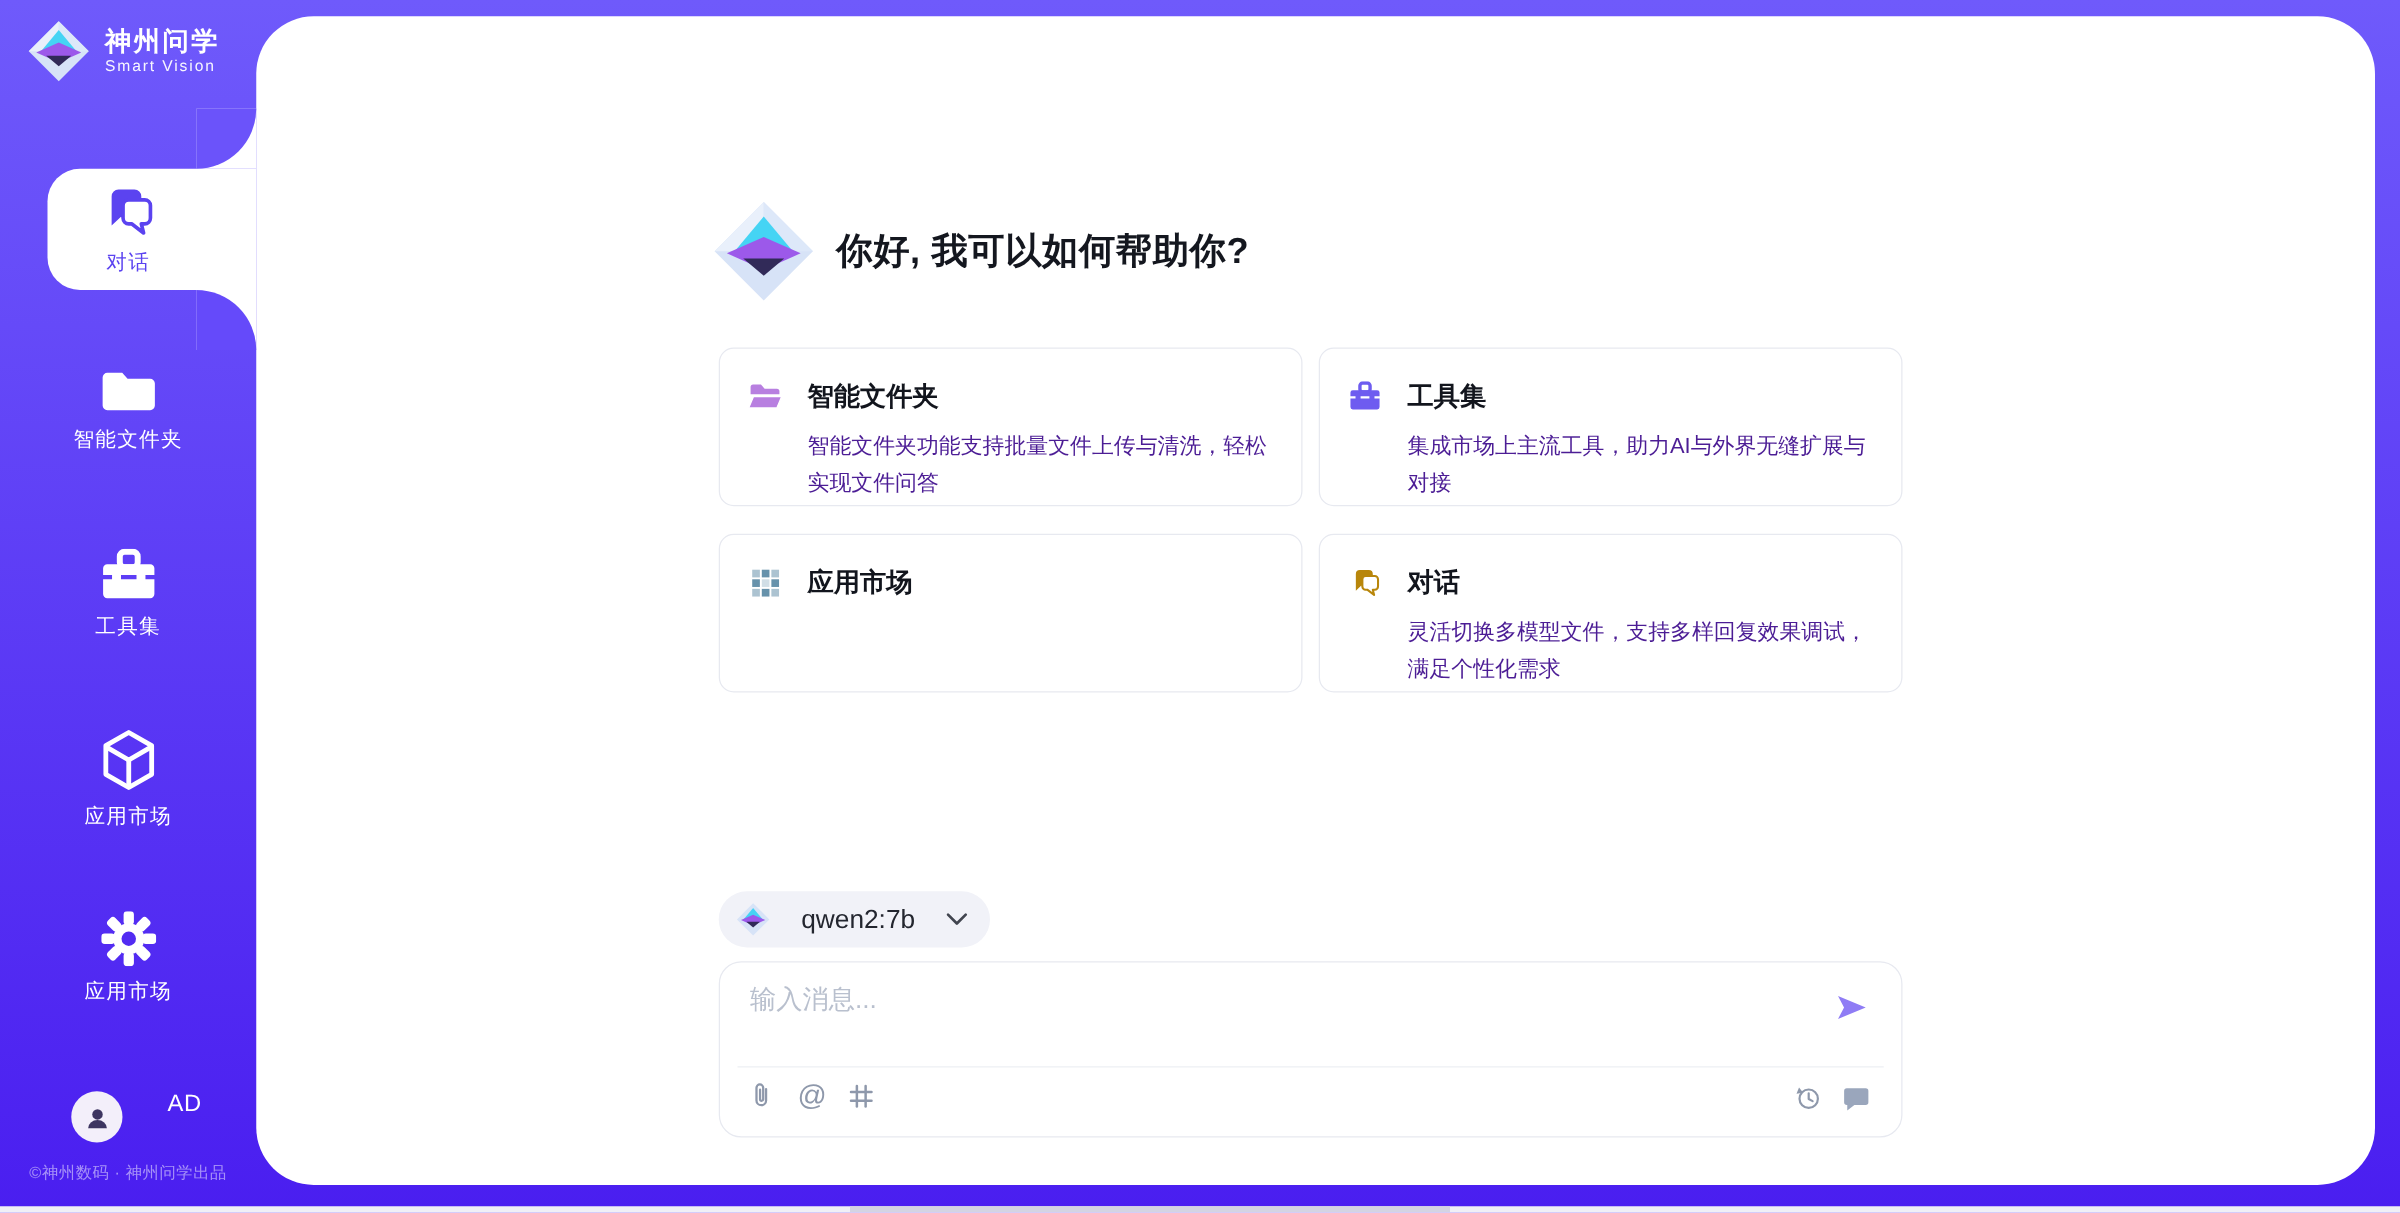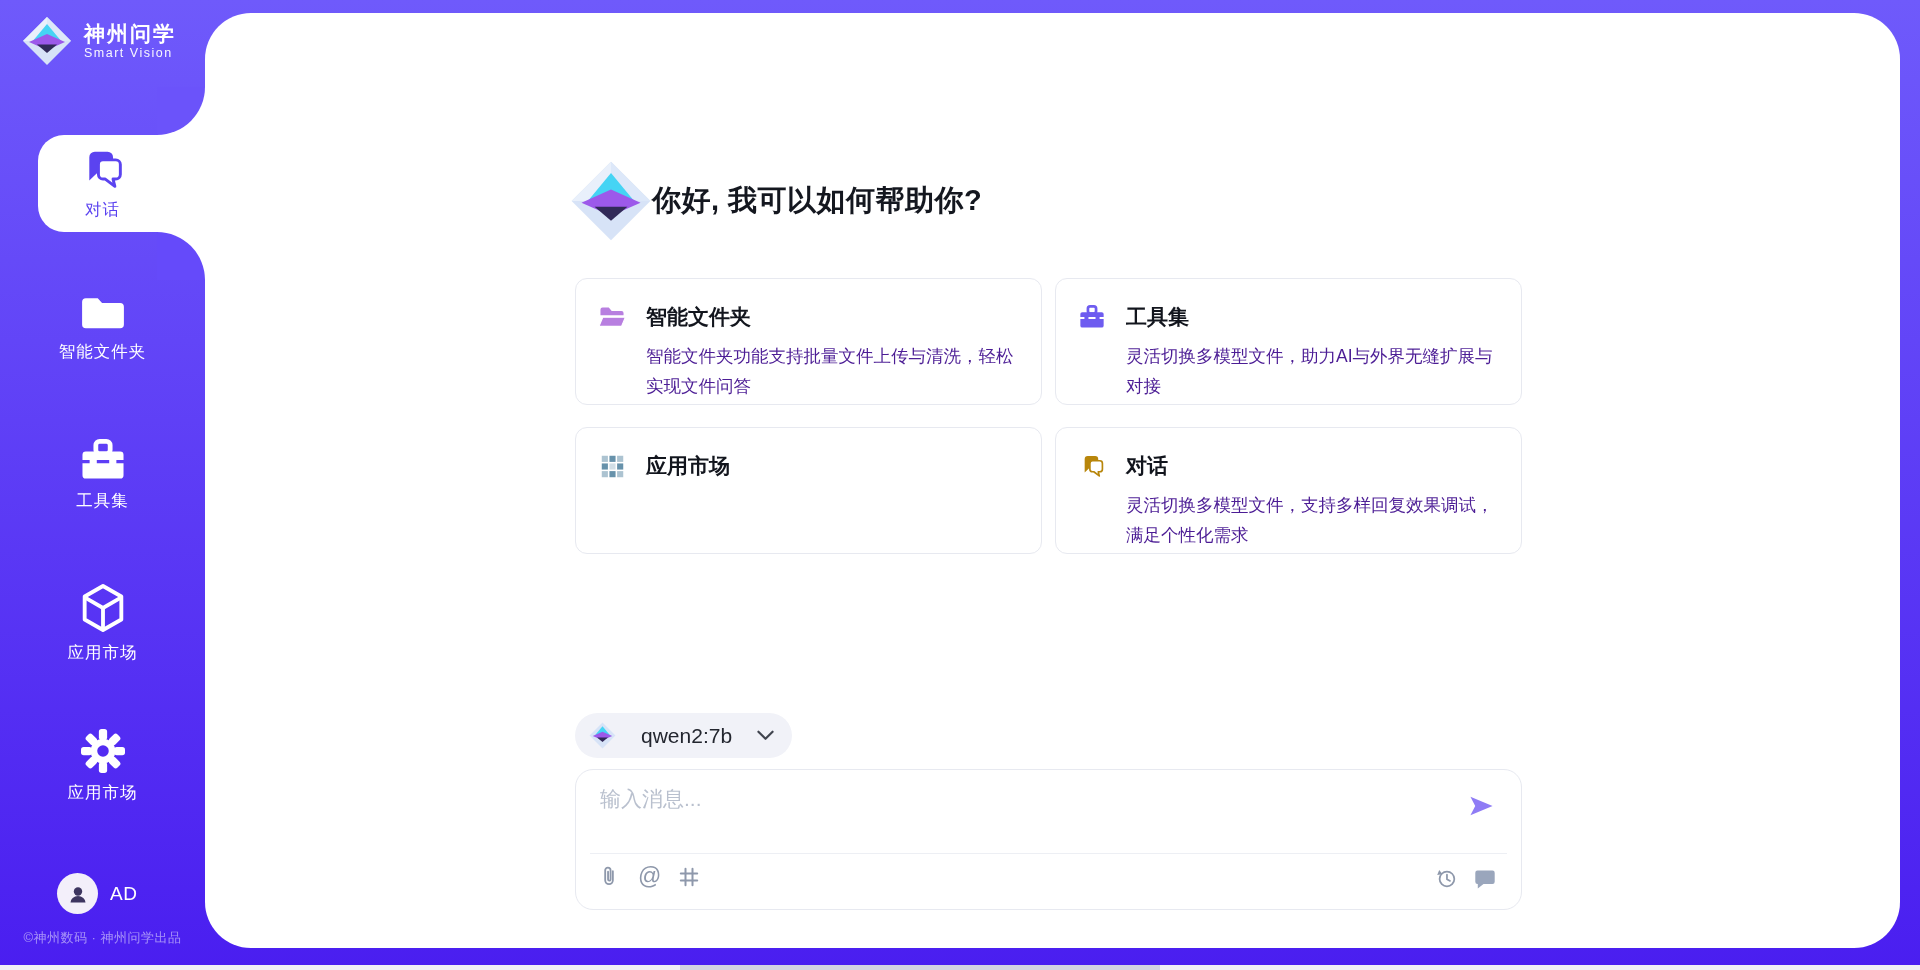--- a/index.html
+++ b/index.html
@@ -24,28 +24,28 @@
   .fillet.top{top:87px;}
   .fillet.top::after{background:#6b53fa;border-bottom-right-radius:100%;}
   .fillet.bottom{top:232px;}
   .fillet.bottom::after{background:#654afa;border-top-right-radius:100%;}
   .nav-item{position:absolute;left:0;width:205px;display:flex;flex-direction:column;
     align-items:center;gap:9px;color:#fff;cursor:pointer;z-index:3;}
   .nav-item .nav-label{font-size:16.5px;letter-spacing:1px;}
   .nav-item.active{color:#5b43f0;}
   .nav-chat{top:148px;} .nav-folder{top:294px;} .nav-toolbox{top:439px;}
   .nav-cube{top:583px;} .nav-gear{top:729px;}
-  .user-row{position:absolute;left:57px;top:873px;display:flex;align-items:center;gap:12px;}
+  .user-row{position:absolute;left:57px;top:873px;display:flex;gap:36px;}
   .avatar{width:41px;height:41px;border-radius:50%;background:#f3effa;display:flex;
     align-items:center;justify-content:center;}
   .user-label{color:#fff;font-size:19px;letter-spacing:.5px;}
   .sidebar-footer{position:absolute;left:0;top:929px;width:205px;text-align:center;
     font-size:13px;color:rgba(255,255,255,.5);letter-spacing:.5px;}
   
-  .hero{position:absolute;left:570px;top:160px;display:flex;align-items:center;}
+  .hero{position:absolute;left:570px;top:160px;display:flex;align-items:center;gap:17px;}
   .hero-title{font-size:29px;font-weight:800;color:#14171f;letter-spacing:.5px;}
   
   .cards{position:absolute;left:575px;top:278px;display:grid;
     grid-template-columns:467px 467px;gap:22px 13px;}
   .card{height:127px;background:#fff;border:1px solid #e7e9f0;border-radius:12px;
     padding:24px 18px 0 22px;cursor:pointer;}
   .card-head{display:flex;align-items:center;gap:20px;}
   .card-icon{width:28px;display:flex;justify-content:center;}
   .card-title{font-size:21px;font-weight:700;color:#12151d;}
   .card-desc{margin:10px 0 0 48px;font-size:17.5px;line-height:30px;color:#4c1d95;}
@@ -207,21 +207,21 @@
           <svg width="26" height="24" viewBox="0 0 48 44">
             <rect x="16.5" y="2.5" width="15" height="13" rx="4" fill="none" stroke="currentColor" stroke-width="5"></rect>
             <path d="M6 13 h36 a3.5 3.5 0 0 1 3.5 3.5 V22 H2.5 V16.5 A3.5 3.5 0 0 1 6 13 Z" fill="currentColor"></path>
             <path d="M2.5 25.5 h43 V38 a3.5 3.5 0 0 1 -3.5 3.5 H6 A3.5 3.5 0 0 1 2.5 38 Z" fill="currentColor"></path>
             <rect x="10" y="16" width="7.5" height="13" rx="2" fill="currentColor"></rect>
             <rect x="30.5" y="16" width="7.5" height="13" rx="2" fill="currentColor"></rect>
           </svg>
         </span>
         <span class="card-title">工具集</span>
       </div>
-      <div class="card-desc">灵活切换多模型文件，助力AI与外界无缝扩展与对接</div>
+      <div class="card-desc">集成市场上主流工具，助力AI与外界无缝扩展与对接</div>
     </div>
 
     <div class="card">
       <div class="card-head">
         <span class="card-icon" style="line-height:0;">
           <svg width="23" height="23" viewBox="0 0 24 24" fill="#6792ab">
             <rect x="0.8" y="0.8" width="6.4" height="6.4" opacity=".55"></rect>
             <rect x="8.8" y="0.8" width="6.4" height="6.4"></rect>
             <rect x="16.8" y="0.8" width="6.4" height="6.4" opacity=".55"></rect>
             <rect x="0.8" y="8.8" width="6.4" height="6.4"></rect>

